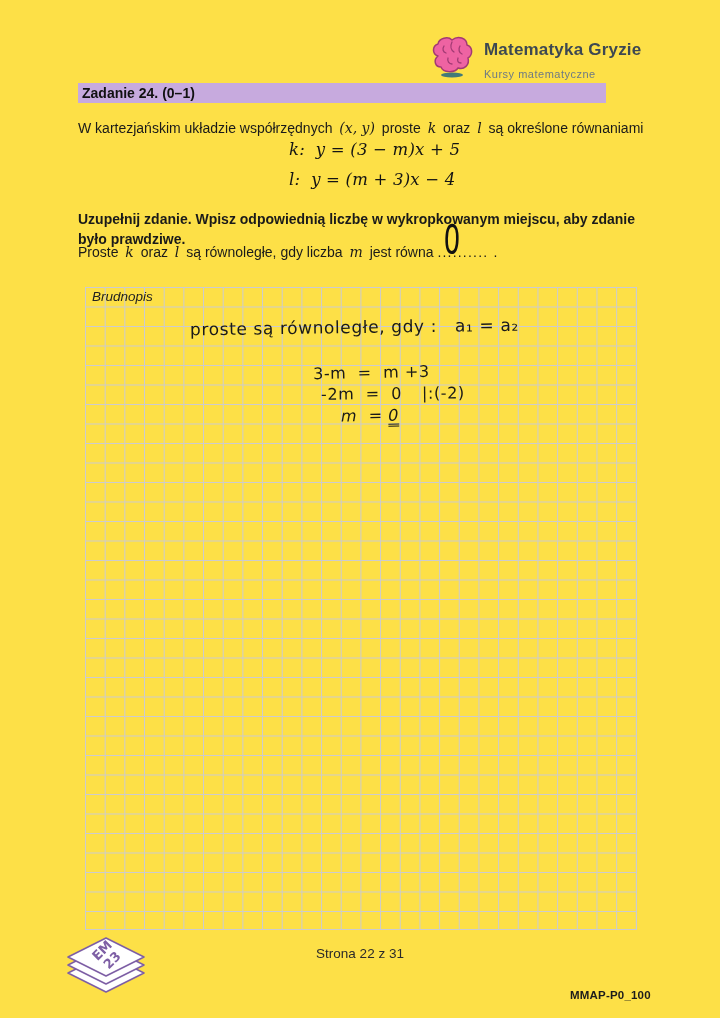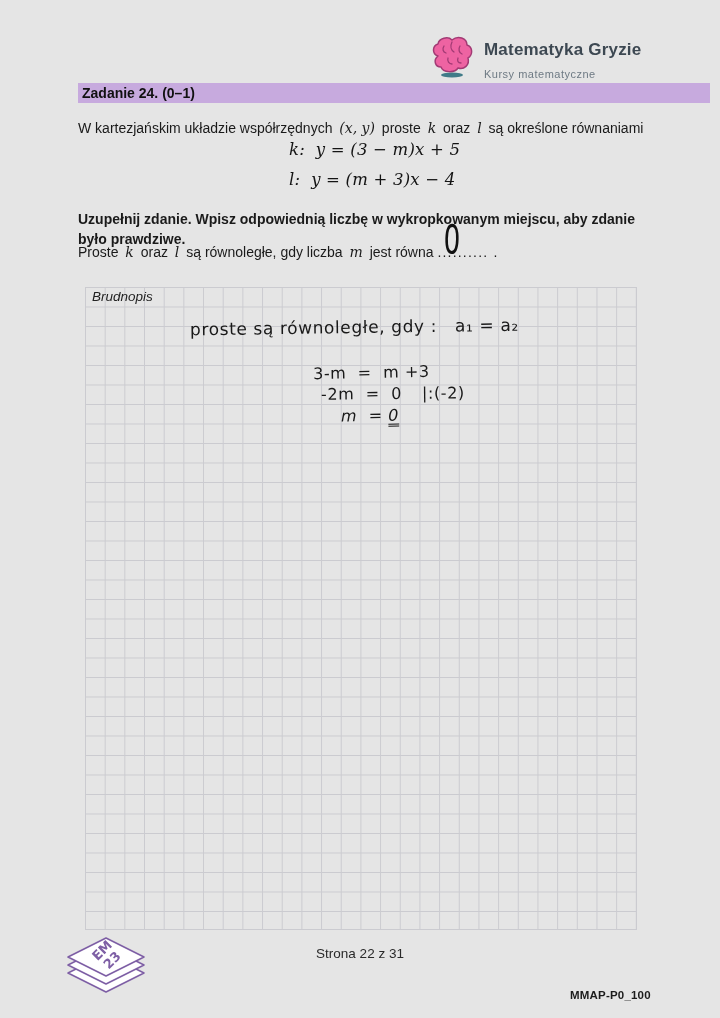--- a/index.html
+++ b/index.html
@@ -1,27 +1,27 @@
 <!DOCTYPE html>
 <html><head>
 <meta charset="utf-8">
 <style>
   html,body{margin:0;padding:0;background:#ffffff;}
   #page{
-    position:relative;width:720px;height:1018px;background:#e5e5e5;overflow:hidden;
+    position:relative;width:720px;height:1018px;background:#fde047;overflow:hidden;
     font-family:"Liberation Sans", sans-serif;color:#1a1a1a;
   }
   
   .brand{position:absolute;left:428px;top:34px;display:flex;align-items:flex-start;gap:8px;}
   .brand-text{padding-top:6px;}
   .brand-title{font-size:17px;font-weight:bold;color:#3d4852;letter-spacing:0.2px;}
   .brand-subtitle{font-size:11px;color:#6e7a84;letter-spacing:0.5px;margin-top:8px;}
   
   .task-header{
-    position:absolute;left:78px;top:83px;width:632px;height:20px;
+    position:absolute;left:78px;top:83px;width:528px;height:20px;
     background:#c7aade;font-size:14px;font-weight:bold;line-height:20px;
     padding-left:4px;box-sizing:border-box;color:#111;
   }
   .intro{position:absolute;left:78px;top:106px;width:566px;font-size:14px;}
   .mi{font-family:"DejaVu Serif", serif;font-style:italic;padding:0 3px;}
   .equations{position:absolute;left:289px;top:135px;}
   .eq{
     font-family:"DejaVu Serif", serif;font-style:italic;font-size:16.5px;
     line-height:30px;white-space:pre;letter-spacing:0.2px;color:#141414;
   }

